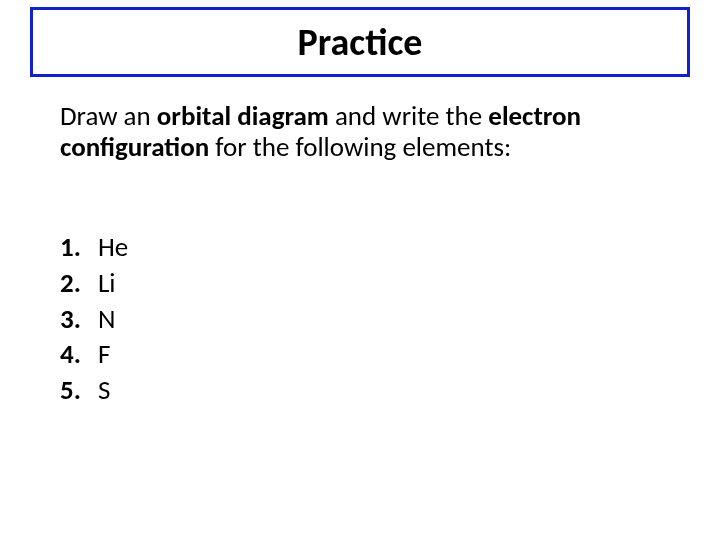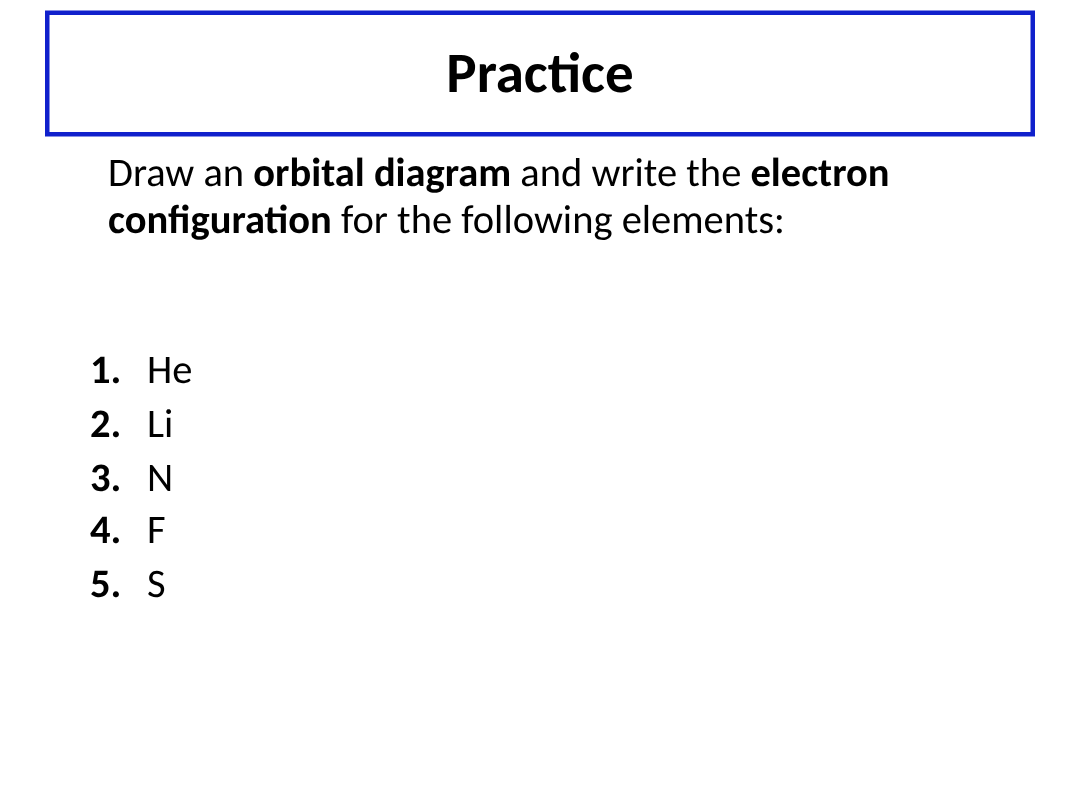--- a/index.html
+++ b/index.html
@@ -9,35 +9,35 @@
     background: #ffffff;
     font-family: Calibri, "Segoe UI", Arial, sans-serif;
     color: #000000;
     position: relative;
   }
   .title-box {
     position: absolute;
     top: 7px;
     left: 30px;
     right: 30px;
-    height: 84px;
+    height: 70px;
     border: 3px solid #1020cc;
     display: flex;
     align-items: center;
     justify-content: center;
   }
   .title-text {
     font-size: 38px;
     font-weight: 700;
     color: #000000;
   }
   .body-text {
     position: absolute;
     top: 100px;
-    left: 72px;
+    left: 60px;
     right: 40px;
     font-size: 27px;
     line-height: 1.15;
     color: #000000;
   }
   .bold { font-weight: 700; }
   .list {
     position: absolute;
     top: 230px;
     left: 60px;

